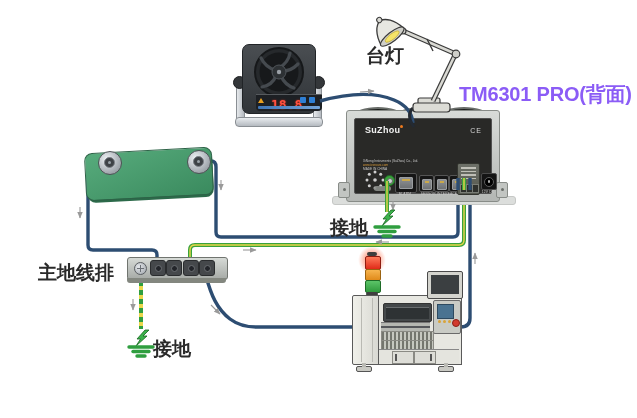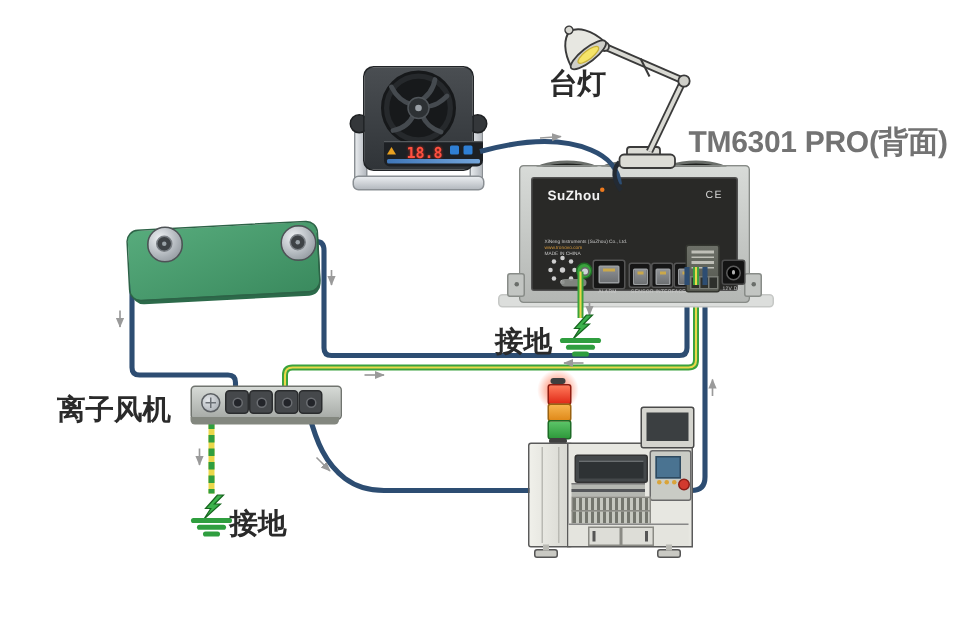--- a/index.html
+++ b/index.html
@@ -2,21 +2,21 @@
 <html><head>
 <meta charset="utf-8">
 <style>
   html,body{margin:0;padding:0;background:#fff;}
   #stage{position:relative;width:637px;height:418px;background:#ffffff;overflow:hidden;
          font-family:"Liberation Sans","DejaVu Sans",sans-serif;}
   .abs{position:absolute;}
   svg{position:absolute;left:0;top:0;overflow:visible;}
   .lbl{position:absolute;font-weight:700;color:#2a2a2a;font-size:19px;white-space:nowrap;z-index:8;}
   .lbl-big{font-size:20px;}
-  .title-lbl{position:absolute;font-weight:600;color:#737373;font-size:20px;letter-spacing:-0.2px;white-space:nowrap;z-index:8;}
+  .title-lbl{position:absolute;font-weight:600;color:#8b5cf6;font-size:20px;letter-spacing:-0.2px;white-space:nowrap;z-index:8;}
   
   .mat-edge{left:87px;top:154px;width:126px;height:46px;background:#2c6a4a;border-radius:8px;
             transform:rotate(-3deg);z-index:2;}
   .mat{left:85px;top:150px;width:126px;height:46px;border-radius:8px;z-index:2;
        background:linear-gradient(160deg,#57ab7c,#3a8a5e 70%,#35express 100%);
        background:linear-gradient(160deg,#57ab7c,#3a8a5e);border:1.5px solid #2d6347;
        transform:rotate(-3deg);}
   .snap{position:absolute;width:22px;height:22px;border-radius:50%;z-index:3;
         background:radial-gradient(circle at 35% 32%,#eef1f4,#a9afb5 62%,#82888e);
         border:1.5px solid #4e5256;}
@@ -39,21 +39,21 @@
   .fan-leg{position:absolute;width:7px;height:42px;border-radius:3px;
            background:linear-gradient(90deg,#e6e9ec,#b5bac0);border:1px solid #8a8f94;}
   .fan-base{position:absolute;left:3px;top:73px;width:86px;height:8px;border-radius:4px;
             background:linear-gradient(#e9ecef,#b5bac0);border:1px solid #8a8f94;}
   .fan-knob{position:absolute;width:11px;height:11px;border-radius:50%;background:#34373a;border:1px solid #1e2022;}
   .fan-body{position:absolute;left:10px;top:0;width:72px;height:68px;border-radius:7px;
             background:linear-gradient(#4a4e52,#303438);border:1.5px solid #212427;}
   .fan-panel{position:absolute;left:13px;top:49px;width:66px;height:16px;background:#1d2024;
              border-top:1px solid #565a5e;border-radius:0 0 4px 4px;}
   .fan-digits{position:absolute;left:15px;top:2px;font-family:"DejaVu Sans Mono",monospace;
-              font-size:10px;font-weight:700;color:#ff5040;text-shadow:0 0 2px #c03020;}
+              font-size:13px;font-weight:700;color:#ff5040;text-shadow:0 0 2px #c03020;}
   .fan-btn{position:absolute;width:6px;height:6px;background:#2f7fd4;border-radius:1px;}
   .fan-stripe{position:absolute;left:2px;top:11px;width:62px;height:3px;border-radius:1px;
               background:linear-gradient(90deg,#3f76b8,#74a5da);}
   .fan-warn{position:absolute;left:2px;top:3px;width:0;height:0;border-left:3px solid transparent;
             border-right:3px solid transparent;border-bottom:5px solid #e8a020;}
   
   .dev-wrap{left:330px;top:98px;width:186px;height:112px;z-index:2;}
   .bench{position:absolute;left:2px;top:98px;width:182px;height:7px;background:#dcdedc;
          border:1px solid #c6c8c6;border-radius:3px;}
   .vent{position:absolute;width:44px;height:13px;border-radius:50%;background:#1c1e1c;border:2px solid #696d69;}
@@ -385,17 +385,17 @@
     <g transform="translate(36,30) rotate(-38)">
       <path d="M-14,2 C-12,-10 -6,-17 0,-18 C6,-17 12,-10 14,2 Z" fill="#e7e7e1" stroke="#3a3a3a" stroke-width="1.3"></path>
       <circle cx="0" cy="-19" r="2.6" fill="#d9d9d3" stroke="#3a3a3a" stroke-width="1"></circle>
       <ellipse cx="0" cy="2" rx="14.5" ry="4.6" fill="#cfcfc9" stroke="#3a3a3a" stroke-width="1.2"></ellipse>
       <ellipse cx="0" cy="2" rx="8.5" ry="2.8" fill="#f5e468" stroke="#c9b23a" stroke-width="0.8"></ellipse>
     </g>
   </svg>
 
   <div class="lbl" style="left:366px;top:43px;">台灯</div>
   <div class="title-lbl" style="left:459px;top:81px;">TM6301 PRO(背面)</div>
-  <div class="lbl" style="left:38px;top:260px;">离子风机</div>
+  <div class="lbl" style="left:38px;top:260px;">主地线排</div>
   <div class="lbl" style="left:330px;top:215px;">接地</div>
   <div class="lbl" style="left:153px;top:336px;">接地</div>
 
 </div>
 
 </body></html>

